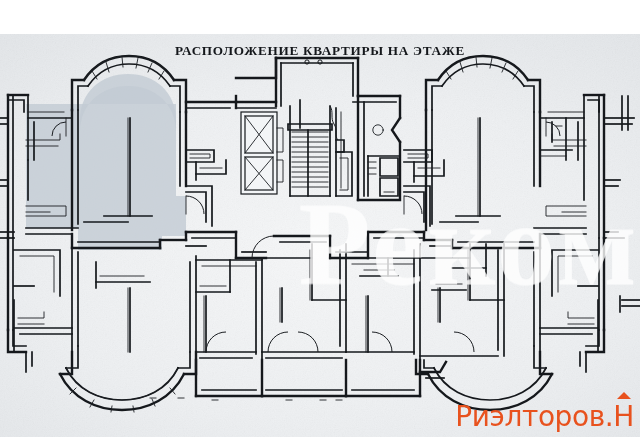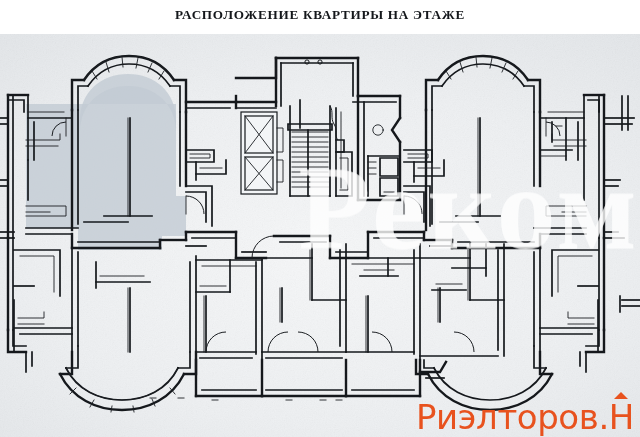--- a/index.html
+++ b/index.html
@@ -65,21 +65,21 @@
   }
   
   #wm-brand {
     position: absolute;
     right: 6px;
     bottom: 4px;
     display: flex;
     align-items: baseline;
     font-family: "DejaVu Sans", "Liberation Sans", sans-serif;
     font-weight: 400;
-    font-size: 34px;
+    font-size: 28px;
     line-height: 32px;
     letter-spacing: -0.4px;
     white-space: nowrap;
   }
   #wm-brand .bk { color: #e8521e; }
   #wm-brand .roofwrap {
     position: relative;
     display: inline-block;
     color: #e8521e;
   }
@@ -87,21 +87,21 @@
     position: absolute;
     left: 50%;
     top: -9px;
     transform: translateX(-50%);
     width: 0; height: 0;
     border-left: 7px solid transparent;
     border-right: 7px solid transparent;
     border-bottom: 7px solid #e8521e;
   }
   #plan { position: absolute; left: 0; top: 0; }
-  .nosel { user-select: none; }
+  .nosel { user-select: none; margin-top: 36px; }
 </style>
 </head>
 <body>
 
 <div id="page">
 
   <div id="paper"></div>
 
   <svg id="grain" viewBox="0 0 640 403" preserveAspectRatio="none">
     <defs>

